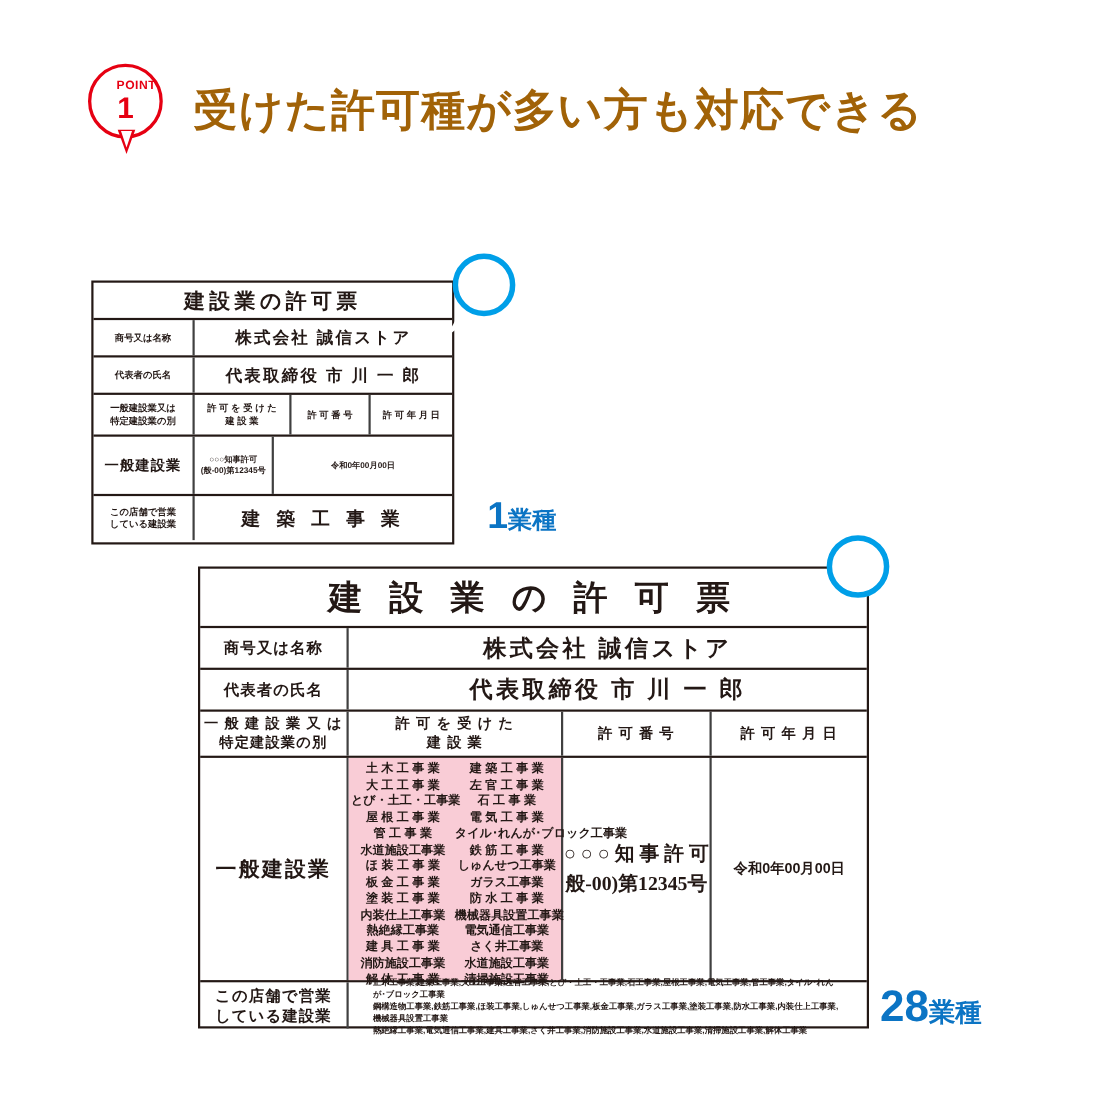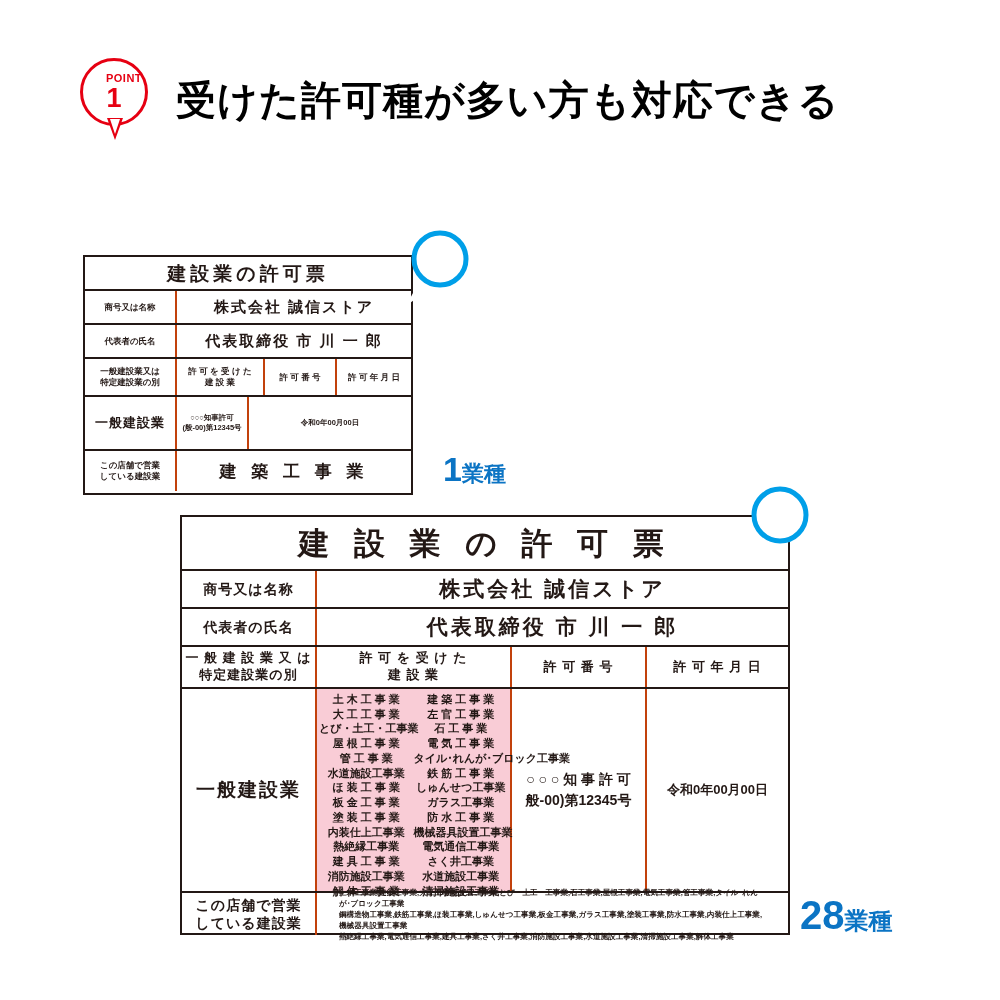--- a/index.html
+++ b/index.html
@@ -24,29 +24,29 @@
   }
   .point-badge .tail::after{
     content:"";position:absolute;left:-5px;top:-21px;
     border-left:5px solid transparent;border-right:5px solid transparent;
     border-top:15px solid #fff;
   }
   .point-word{font-size:11px;font-weight:bold;color:#e60012;letter-spacing:.5px;line-height:1;padding-left:20px;}
   .point-num{font-size:27px;font-weight:bold;color:#e60012;line-height:1;margin-top:1px;}
   .headline{
     margin-left:24px;font-size:40px;font-weight:bold;letter-spacing:1px;
-    color:#000000;white-space:nowrap;
+    color:#a16207;white-space:nowrap;
   }
 
   
   .plate{position:absolute;background:#fff;border:2px solid #231815;box-sizing:border-box;}
   .plate .row{display:flex;border-bottom:2px solid #231815;box-sizing:border-box;}
   .plate .row:last-child{border-bottom:none;}
   .cell{box-sizing:border-box;display:flex;align-items:center;justify-content:center;text-align:center;}
-  .vline{border-right:2px solid #c2410c;}
+  .vline{border-right:2px solid #404040;}
 
   
   #plate-small{left:83px;top:255px;width:330px;height:240px;}
   #plate-small .title{
     height:34px;font-size:19px;font-weight:bold;letter-spacing:4px;
     display:flex;align-items:center;justify-content:center;
   }
   #plate-small .lbl{font-size:8.5px;font-weight:bold;line-height:1.25;}
   #plate-small .val{font-size:15px;font-weight:bold;letter-spacing:2px;}
   #plate-small .r2{height:34px;}
@@ -75,21 +75,21 @@
   #plate-big .c-lbl{width:135px;}
   #plate-big .hdr{font-size:13px;font-weight:bold;line-height:1.3;letter-spacing:1px;}
   #plate-big .biz-area{
     background:#f9ccd6;display:flex;flex-wrap:wrap;align-content:flex-start;
     padding:3px 2px 0 2px;
   }
   #plate-big .biz-item{
     width:50%;font-size:11px;font-weight:bold;line-height:1.34;
     text-align:center;letter-spacing:0px;white-space:nowrap;
   }
-  #plate-big .permit-no{font-size:14px;font-weight:bold;line-height:1.5;}
+  #plate-big .permit-no{font-size:18px;font-weight:bold;line-height:1.5;font-family:Liberation Serif, serif;}
   #plate-big .permit-date{font-size:13px;font-weight:bold;}
   #plate-big .footer-list{
     font-size:7.6px;font-weight:bold;line-height:1.45;text-align:left;
     padding:2px 22px;width:100%;
   }
 
   
   .bubble{position:absolute;}
 
   #bubble1{left:400px;top:222px;width:74px;height:84px;}

